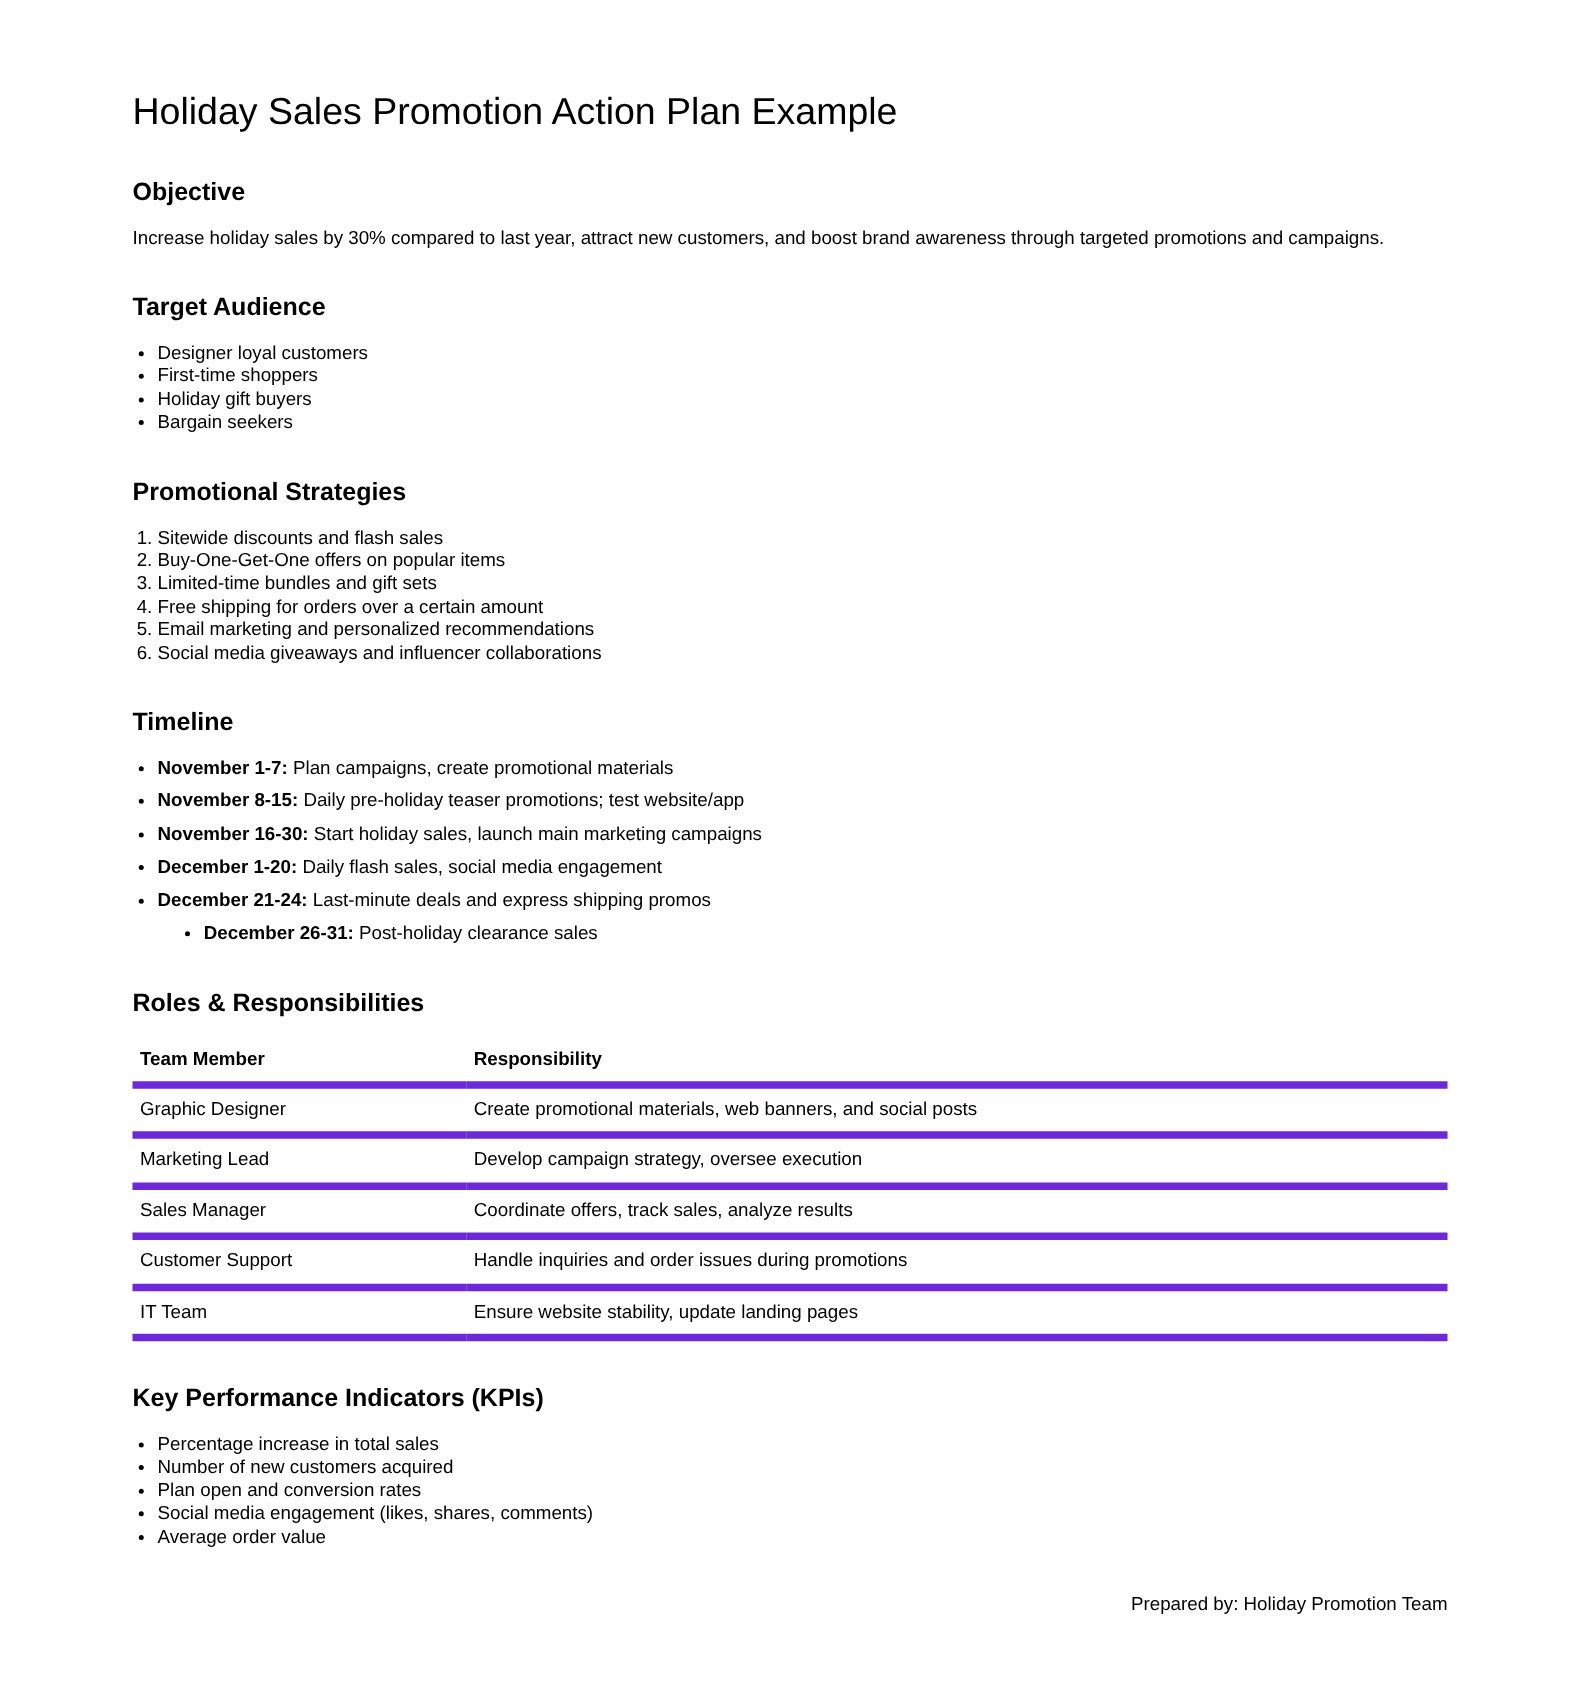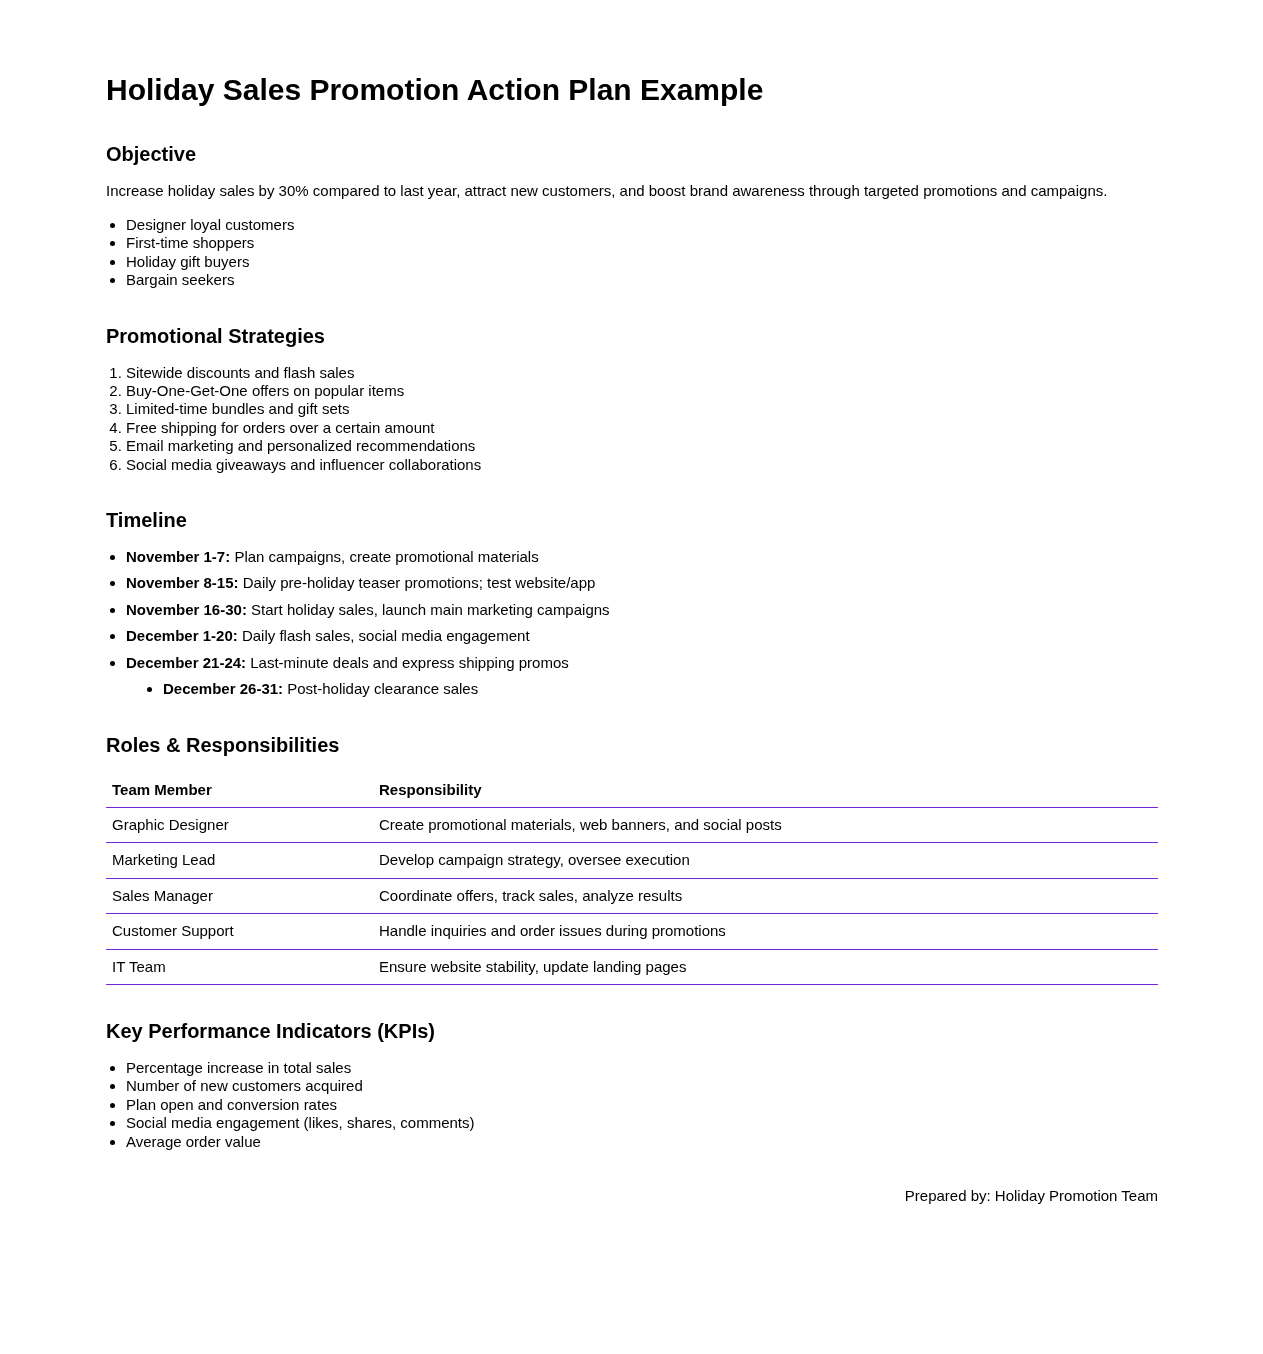--- a/index.html
+++ b/index.html
@@ -8,21 +8,21 @@
     min-height: 1354px;
     box-sizing: border-box;
     padding: 72px 105px 60px 106px;
     font-family: "Liberation Sans", sans-serif;
     color: #000000;
     background: #ffffff;
   }
   h1 {
     font-size: 30px;
     line-height: 36px;
-    font-weight: bold;
+    font-weight: normal;
     margin: 0 0 26px 0;
   }
   h2 {
     font-size: 20px;
     line-height: 24px;
     font-weight: bold;
     margin: 34px 0 16px 0;
   }
   p {
     font-size: 15px;
@@ -40,21 +40,21 @@
   table {
     border-collapse: collapse;
     width: 100%;
     margin: 0;
   }
   th, td {
     text-align: left;
     font-size: 15px;
     line-height: 18.4px;
     padding: 8px 6px;
-    border-bottom: 1px solid #6d28d9;
+    border-bottom: 6px solid #6d28d9;
   }
   th { font-weight: bold; }
   th.col-member { width: 255px; }
   .footer {
     text-align: right;
     margin: 36px 0 0 0;
   }
 </style>
 </head>
 <body>
@@ -62,20 +62,21 @@
 <main class="page">
 
   <h1>Holiday Sales Promotion Action Plan Example</h1>
 
   <section>
     <h2>Objective</h2>
     <p>Increase holiday sales by 30% compared to last year, attract new customers, and boost brand awareness through targeted promotions and campaigns.</p>
   </section>
 
   <section>
+    <h2>Target Audience</h2>
     <ul class="tight">
       <li>Designer loyal customers</li>
       <li>First-time shoppers</li>
       <li>Holiday gift buyers</li>
       <li>Bargain seekers</li>
     </ul>
   </section>
 
   <section>
     <h2>Promotional Strategies</h2>

